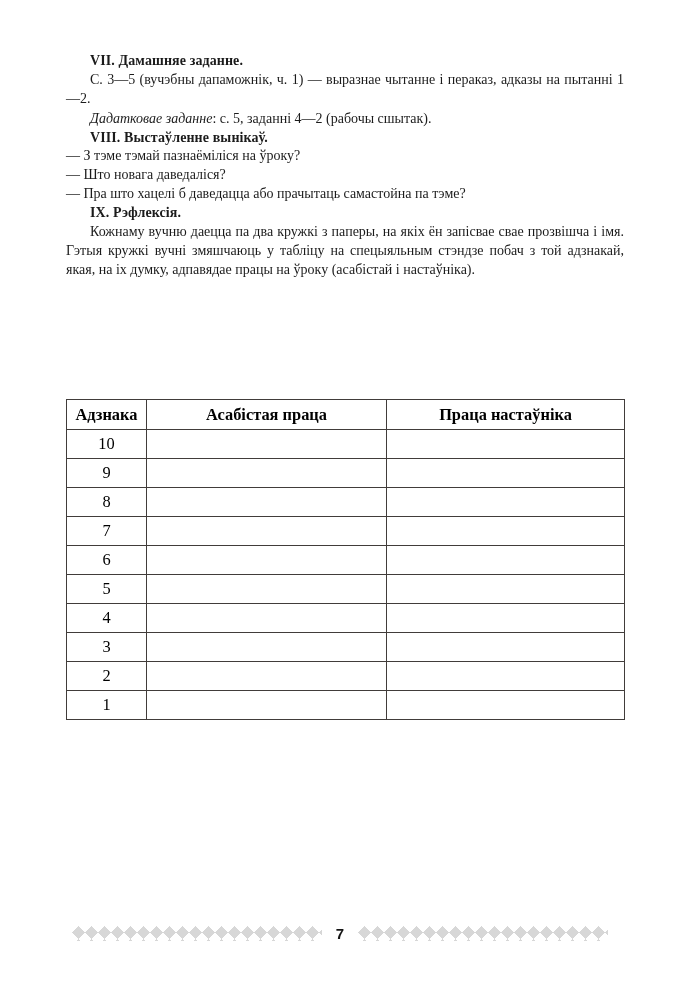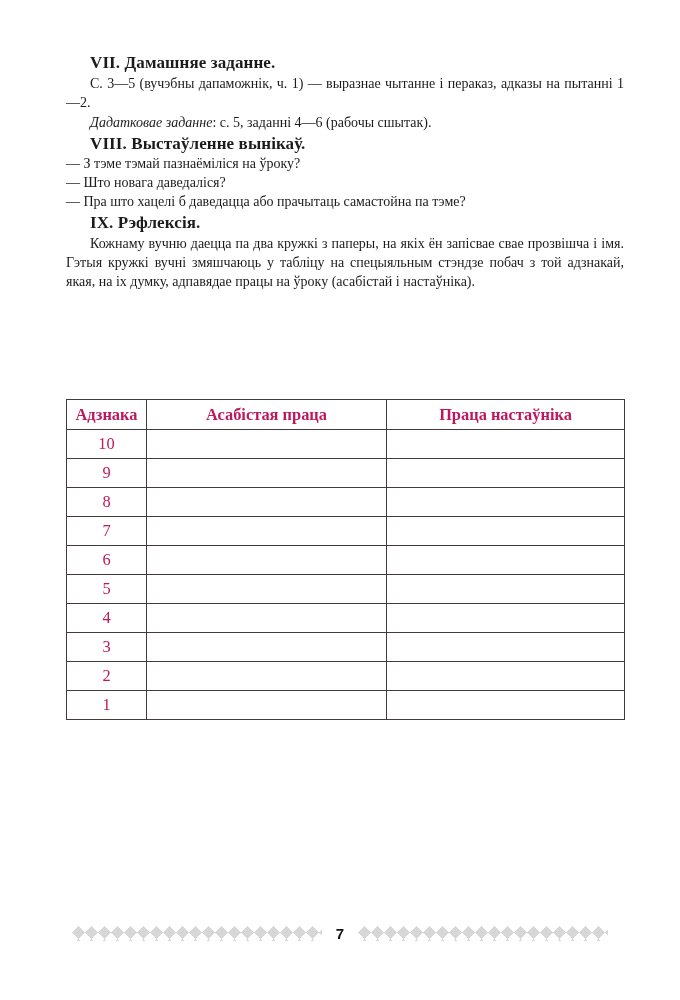--- a/index.html
+++ b/index.html
@@ -27,21 +27,21 @@
   }
 
   .content {
     position: absolute;
     left: 66px;
     top: 52px;
     width: 558px;
   }
 
   h2.section-heading {
-    font-size: 17px;
+    font-size: 14px;
     font-weight: bold;
     margin: 0;
     padding: 0;
     line-height: 1.30;
     text-indent: 24px;
     letter-spacing: 0.1px;
   }
 
   .gap-before-heading {
     margin-top: 17px;
@@ -87,21 +87,21 @@
 
   table.grade-table th,
   table.grade-table td {
     border: 1.6px solid #413c3a;
     padding: 0;
     height: 28px;
     text-align: center;
     vertical-align: middle;
     font-size: 16.4px;
     font-weight: normal;
-    color: #be185d;
+    color: #000000;
   }
 
   table.grade-table th {
     font-weight: bold;
     height: 29px;
     font-size: 16.4px;
   }
 
   col.c-grade  { width: 80px; }
   col.c-own    { width: 240px; }
@@ -144,21 +144,21 @@
 <body>
 
 <div class="page">
 
   <div class="content">
 
     <h2 class="section-heading">VII. Дамашняе заданне.</h2>
 
     <p class="body-text tight">С. 3—5 (вучэбны дапаможнік, ч. 1) — выразнае чытанне і пераказ, адказы на пытанні 1—2.</p>
 
-    <p class="body-text tight"><span class="italic">Дадатковае заданне</span><span>: с. 5, заданні 4—6 (рабочы сшытак).</span></p>
+    <p class="body-text tight"><span class="italic">Дадатковае заданне</span><span>: с. 5, заданні 4—2 (рабочы сшытак).</span></p>
 
     <h2 class="section-heading gap-before-heading">VIII. Выстаўленне вынікаў.</h2>
 
 
     <p class="body-text no-indent">— З тэме тэмай пазнаёміліся на ўроку?</p>
 
     <p class="body-text no-indent">— Што новага даведаліся?</p>
 
     <p class="body-text no-indent">— Пра што хацелі б даведацца або прачытаць самастойна па тэме?</p>
 

